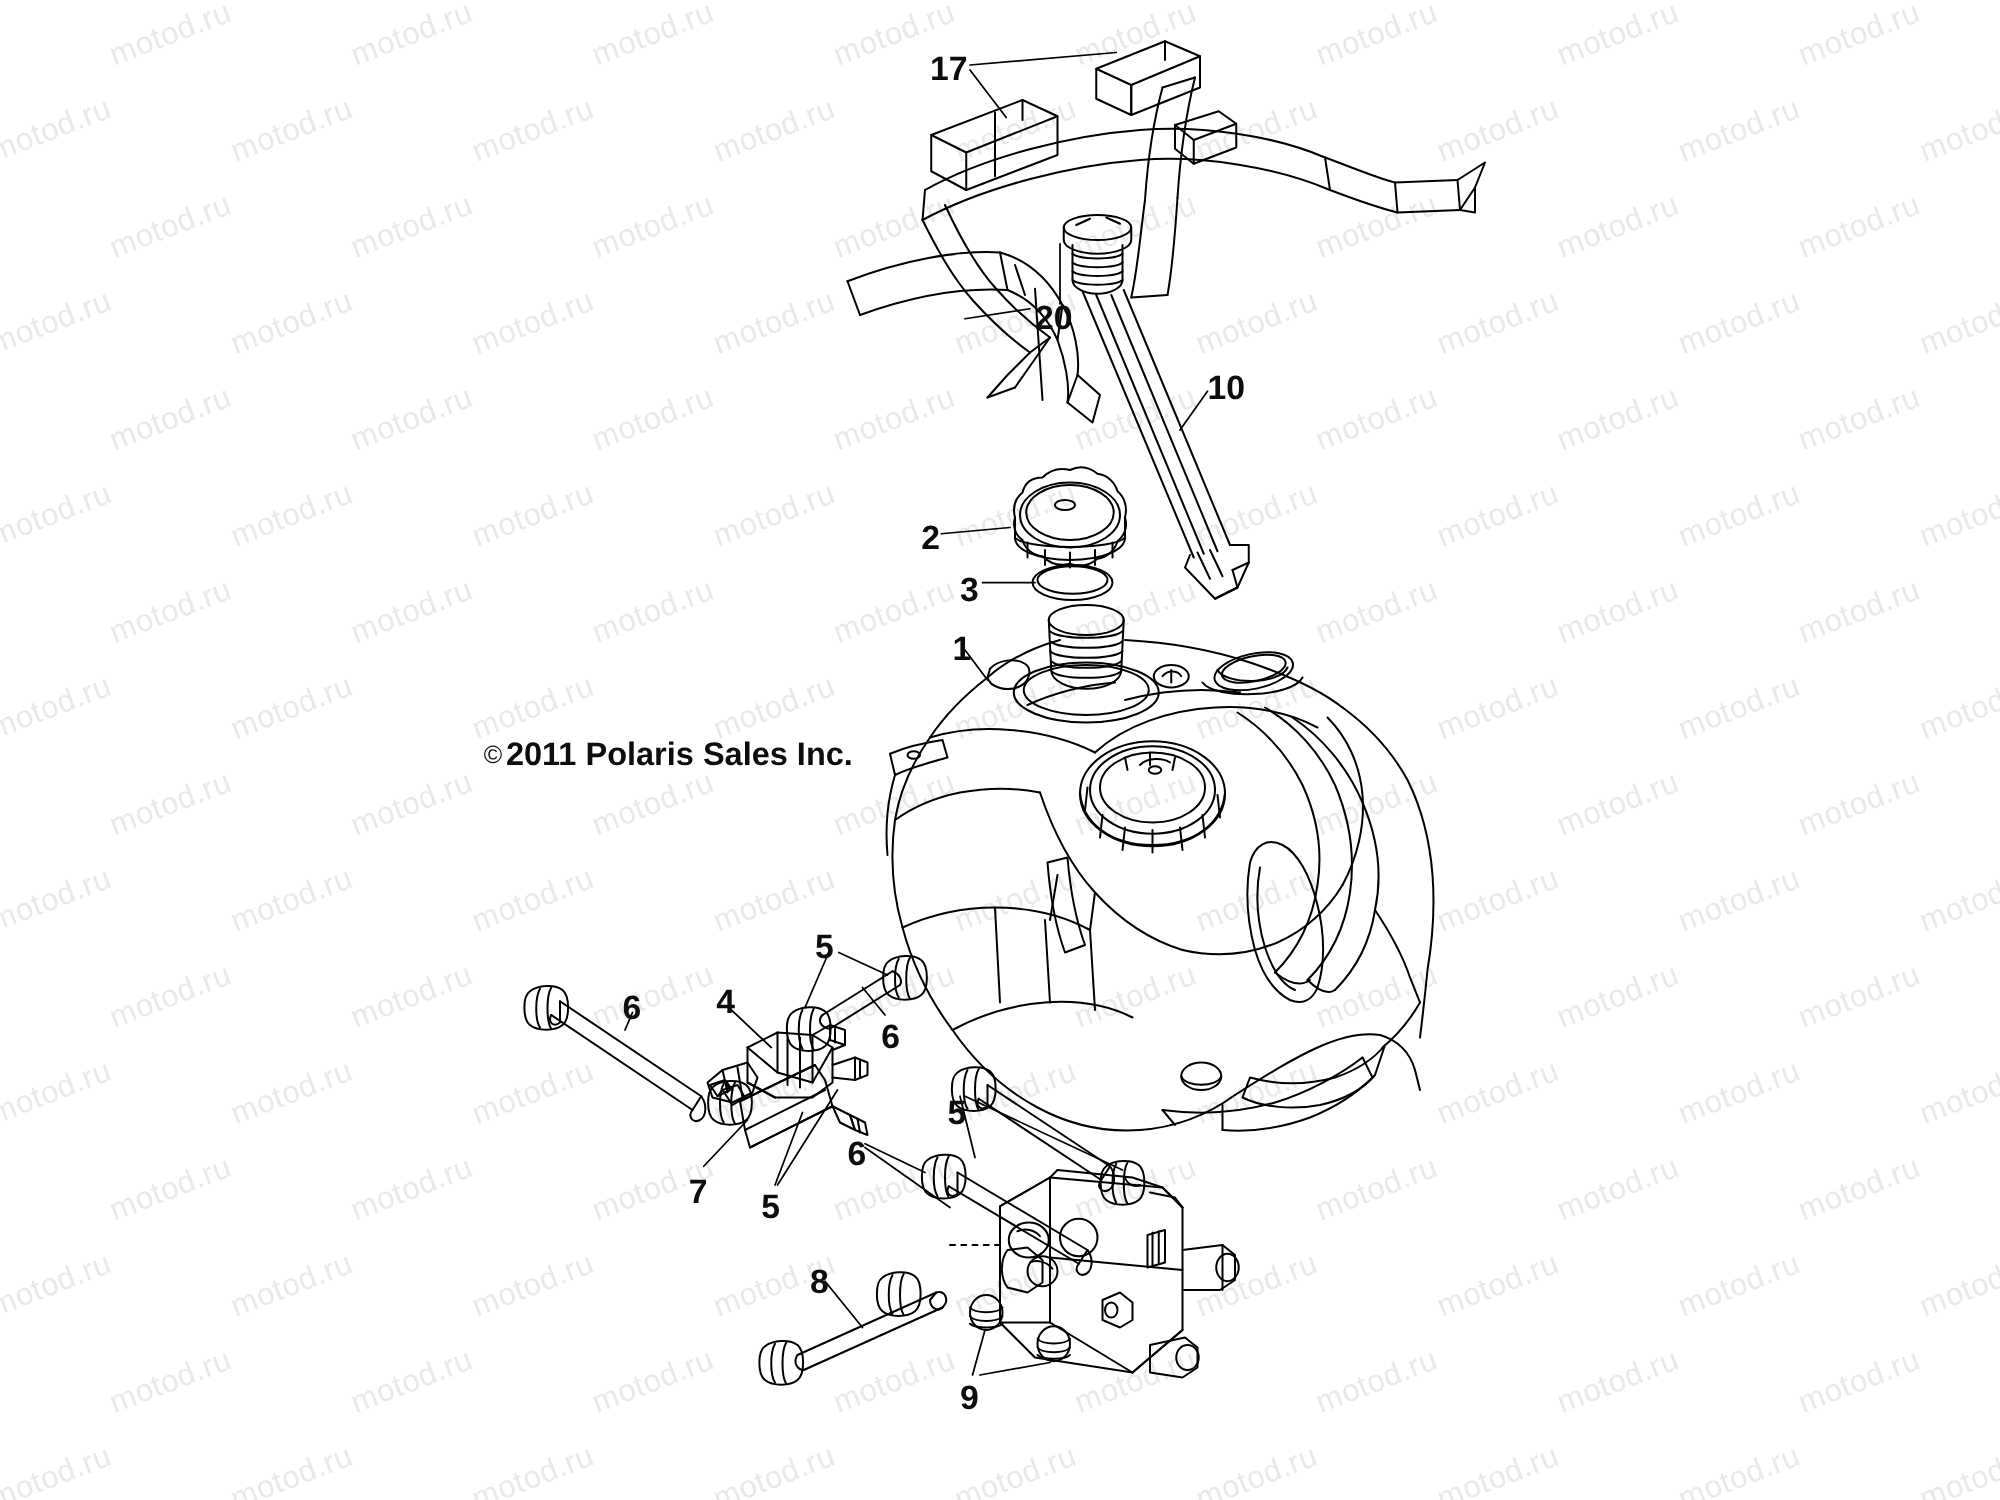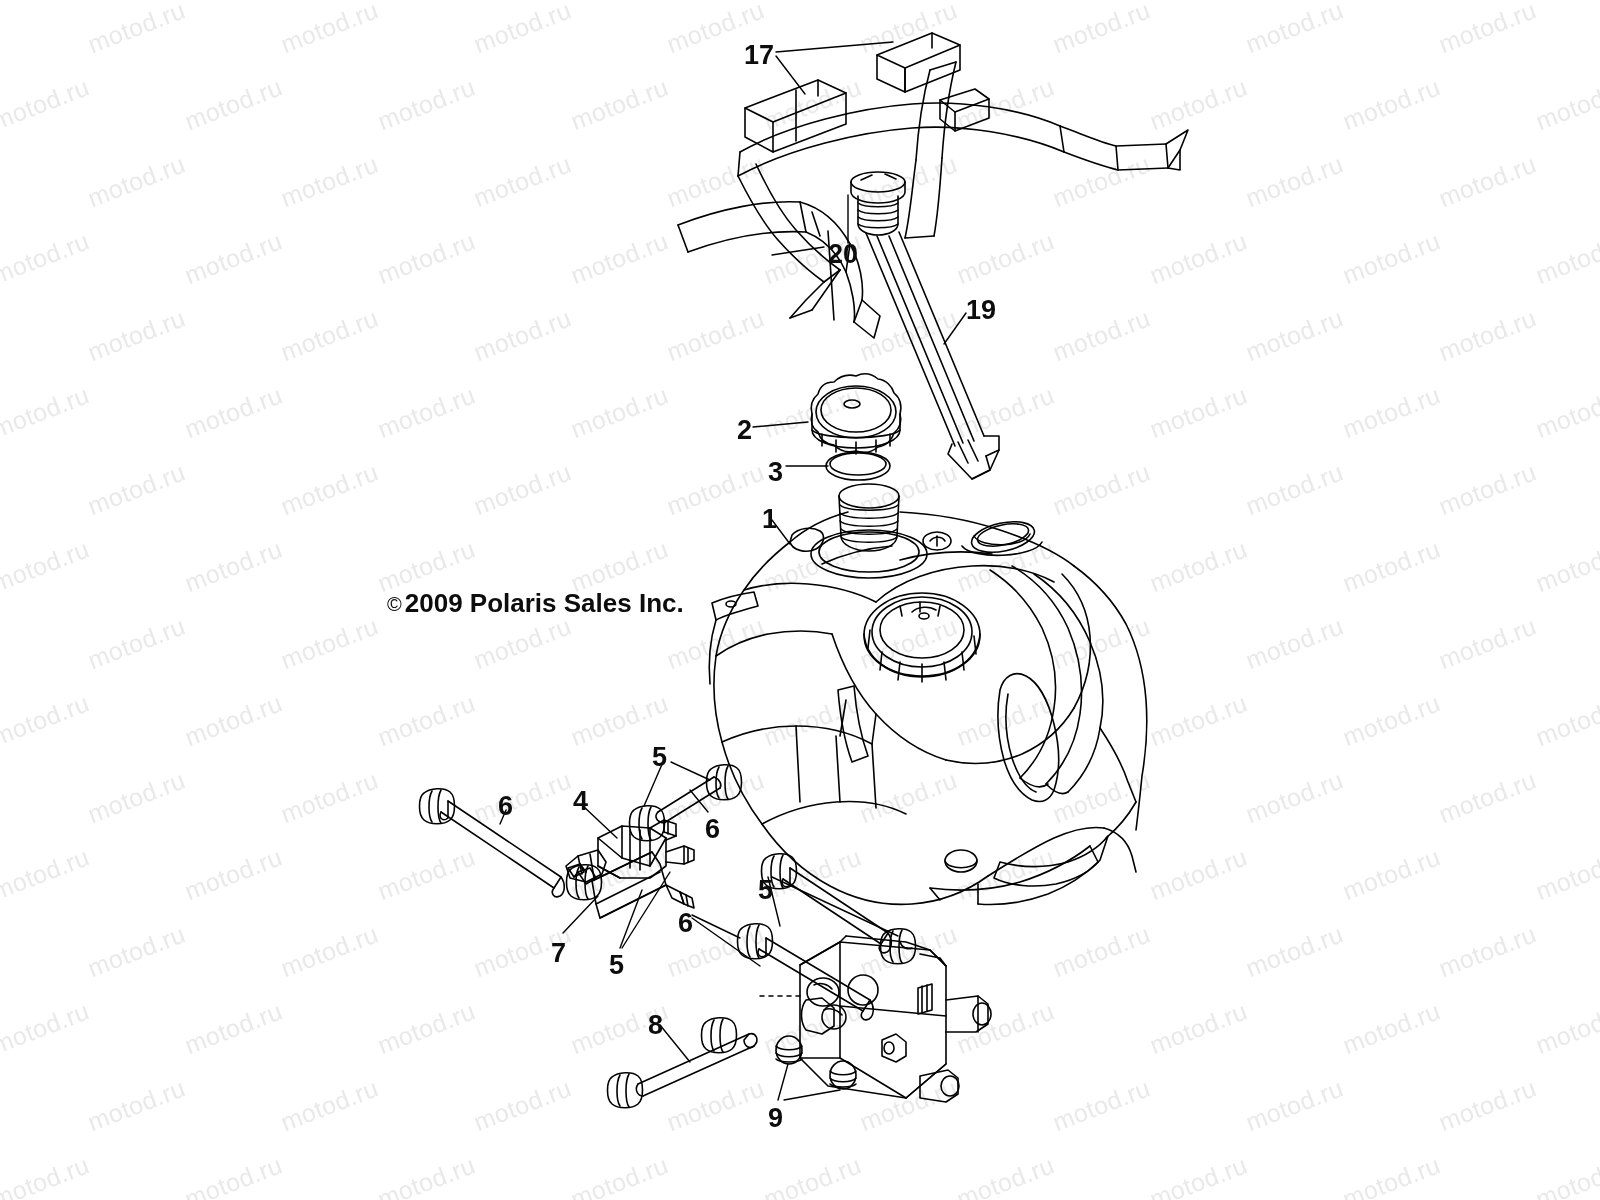--- a/index.html
+++ b/index.html
@@ -651,33 +651,33 @@
       <path d="M660 1025 L690 1062"></path>
 
       <path d="M778 1100 L788 1064"></path>
       <path d="M784 1100 L840 1090"></path>
     </g>
   </svg>
   </div>
 
   <div class="callout" style="left:744px; top:42px;">17</div>
   <div class="callout" style="left:828px; top:241px;">20</div>
-  <div class="callout" style="left:966px; top:297px;">19</div>
+  <div class="callout" style="left:966px; top:297px;">10</div>
   <div class="callout" style="left:737px; top:417px;">2</div>
   <div class="callout" style="left:768px; top:459px;">3</div>
   <div class="callout" style="left:762px; top:506px;">1</div>
   <div class="callout" style="left:652px; top:744px;">5</div>
   <div class="callout" style="left:498px; top:793px;">6</div>
   <div class="callout" style="left:573px; top:788px;">4</div>
   <div class="callout" style="left:705px; top:816px;">6</div>
   <div class="callout" style="left:758px; top:877px;">5</div>
   <div class="callout" style="left:678px; top:910px;">6</div>
   <div class="callout" style="left:551px; top:940px;">7</div>
   <div class="callout" style="left:609px; top:952px;">5</div>
   <div class="callout" style="left:648px; top:1012px;">8</div>
   <div class="callout" style="left:768px; top:1105px;">9</div>
 
   <div id="copyright">
     <span class="csym">©</span>
-    <span>2009 Polaris Sales Inc.</span>
+    <span>2011 Polaris Sales Inc.</span>
   </div>
 
 </div>
 
 </body></html>

